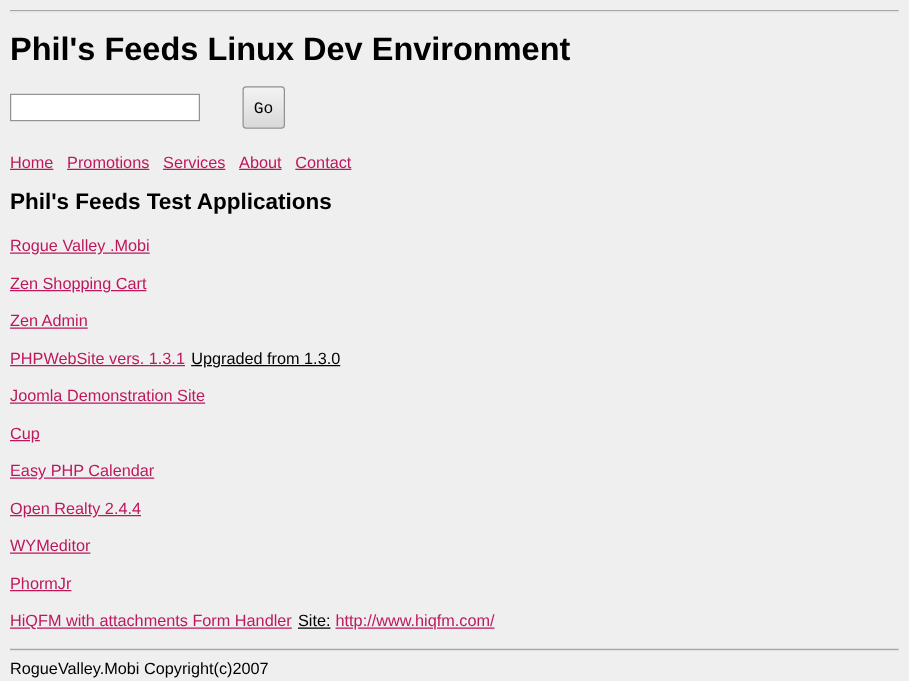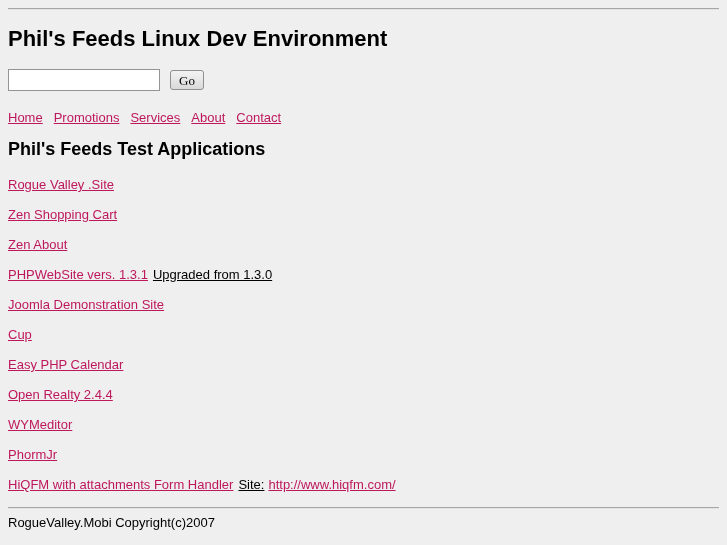--- a/index.html
+++ b/index.html
@@ -13,21 +13,21 @@
     font-size: 13px;
   }
   hr {
     border: none;
     border-top: 1px solid #a6a6a6;
     border-bottom: 1px solid #e3e3e3;
     margin: 0;
     height: 0;
   }
   h1 {
-    font-size: 22px;
+    font-size: 26px;
     font-weight: bold;
     margin: 18px 0 0 0;
     line-height: 22px;
   }
   .search-row {
     margin: 19px 0 0 0;
     display: flex;
     align-items: center;
     gap: 10px;
   }
@@ -35,29 +35,30 @@
     width: 152px;
     height: 22px;
     box-sizing: border-box;
     border: 1px solid #949494;
     background: #ffffff;
     padding: 2px 4px;
     font-family: "Liberation Sans", sans-serif;
     font-size: 13px;
   }
   .search-row button {
-    height: 20px;
+    height: 34px;
     box-sizing: border-box;
     padding: 2px 8px;
-    font-family: Liberation Serif, serif;
+    font-family: Liberation Mono, monospace;
     font-size: 13px;
     color: #000;
     background: linear-gradient(#f3f3f3, #d9d9d9);
     border: 1px solid #909090;
     border-radius: 3px;
+    margin-left: 24px;
   }
   a {
     color: #be185d;
     text-decoration: underline;
     cursor: pointer;
   }
   .nav { margin: 19px 0 0 0; line-height: 15px; }
   .nav a { margin-right: 11px; }
   h3 {
     font-size: 18px;
@@ -81,25 +82,25 @@
 
 <div class="search-row">
   <input type="text" value="" style="">
   <button>Go</button>
 </div>
 
 <p class="nav"><a>Home</a><a>Promotions</a><a>Services</a><a>About</a><a>Contact</a></p>
 
 <h3>Phil's Feeds Test Applications</h3>
 
-<p class="app first"><a>Rogue Valley .Site</a></p>
+<p class="app first"><a>Rogue Valley .Mobi</a></p>
 
 <p class="app"><a>Zen Shopping Cart</a></p>
 
-<p class="app"><a>Zen About</a></p>
+<p class="app"><a>Zen Admin</a></p>
 
 <p class="app"><a>PHPWebSite vers. 1.3.1</a><span class="note">Upgraded from 1.3.0</span></p>
 
 <p class="app"><a>Joomla Demonstration Site</a></p>
 
 <p class="app"><a>Cup</a></p>
 
 <p class="app"><a>Easy PHP Calendar</a></p>
 
 <p class="app"><a>Open Realty 2.4.4</a></p>

